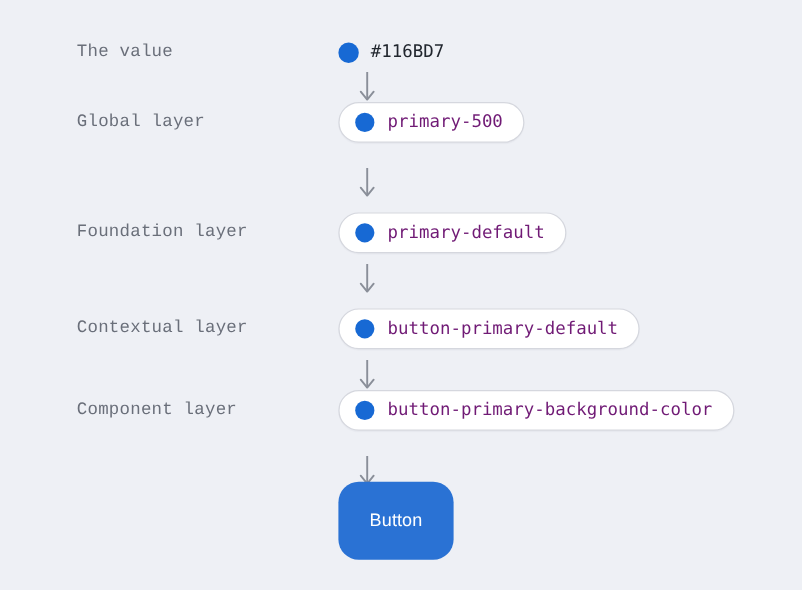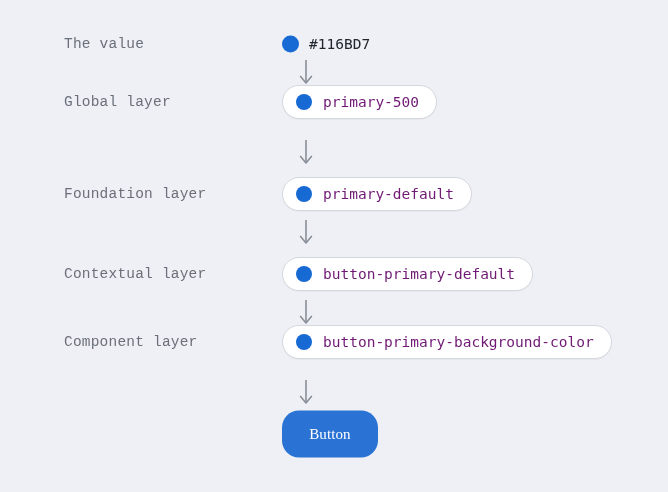--- a/index.html
+++ b/index.html
@@ -106,23 +106,23 @@
   
   .btn {
     display: inline-flex;
     align-items: center;
     justify-content: center;
     background: #2a72d4;
     color: #ffffff;
     border: none;
     border-radius: 17px;
     padding: 0 22px;
-    height: 47px;
+    height: 65px;
     min-width: 96px;
-    font-family: Liberation Serif, serif;
+    font-family: Liberation Sans, sans-serif;
     font-size: 15px;
     letter-spacing: 0.1px;
     cursor: pointer;
   }
 </style>
 </head>
 <body>
 
 <div id="stage">
 

